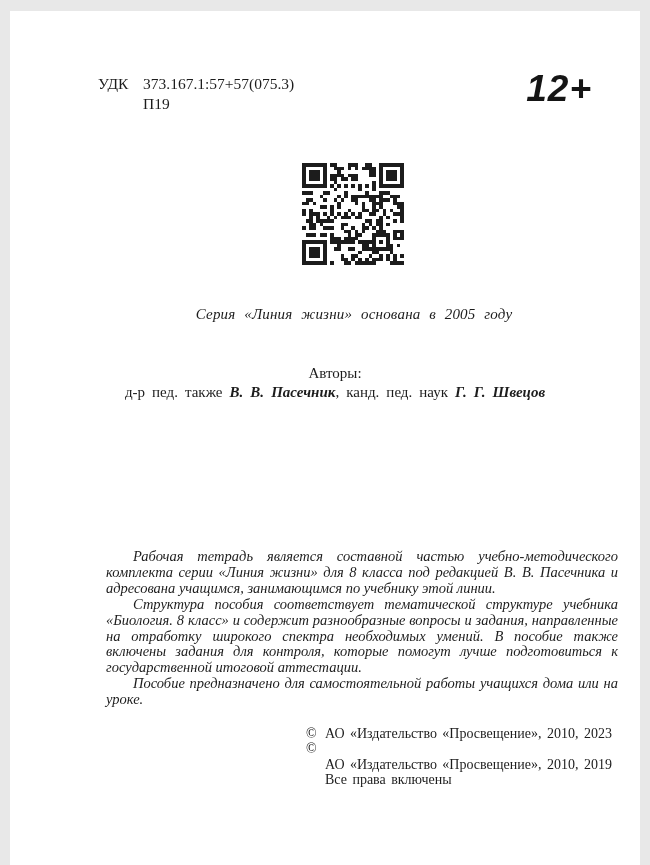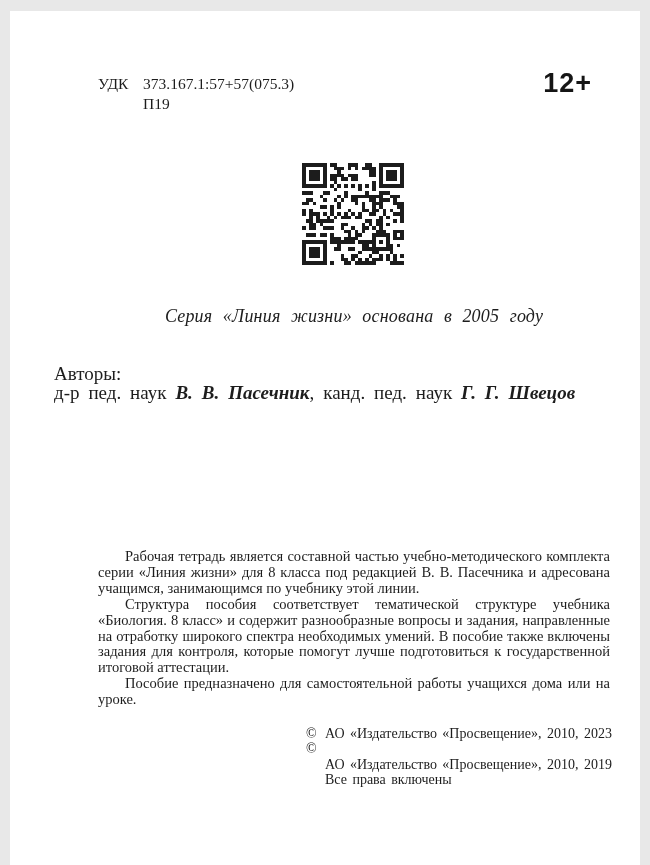--- a/index.html
+++ b/index.html
@@ -12,41 +12,41 @@
     font-family:"Liberation Serif", serif;
     overflow:hidden;
   }
   
   .udk-block{position:absolute;left:88px;top:63px;font-size:15.5px;line-height:20px;}
   .udk-row .lbl{display:inline-block;width:45px;}
   
   .age-badge{
     position:absolute;right:48px;top:57px;
     font-family:"Liberation Sans", sans-serif;
-    font-weight:bold;font-size:27px;letter-spacing:1px;color:#151515;
+    font-weight:bold;font-size:37px;letter-spacing:1px;color:#151515;font-style:italic;
   }
   
   .qr{position:absolute;left:292px;top:152px;width:102px;height:102px;}
   .qr svg{display:block;width:102px;height:102px;}
   
   .series-note{
     position:absolute;left:88px;top:295px;width:512px;
-    text-align:center;font-style:italic;font-size:18px;
+    text-align:center;font-style:italic;font-size:15px;
     word-spacing:0.32em;letter-spacing:0.2px;
   }
   
   .authors-block{
     position:absolute;left:44px;top:353px;width:562px;
-    text-align:left;font-size:19px;line-height:19px;word-spacing:0.22em;
+    text-align:center;font-size:15px;line-height:19px;word-spacing:0.22em;
   }
   .authors-block .name{font-weight:bold;font-style:italic;}
   
   .annotation{
-    position:absolute;left:88px;top:538px;width:512px;
-    font-size:14.5px;line-height:15.9px;text-align:justify;
+    position:absolute;left:96px;top:538px;width:512px;
+    font-size:14.5px;line-height:15.9px;text-align:justify;font-style:italic;
   }
   .annotation p{margin:0;text-indent:27px;}
   
   .isbn{position:absolute;left:88px;top:716px;font-size:14.5px;font-weight:bold;letter-spacing:0.2px;}
   .copyright{position:absolute;left:296px;top:715px;font-size:14px;line-height:15.4px;word-spacing:0.14em;}
   .cline{display:flex;}
   .cline .bullet{display:inline-block;width:19px;flex:0 0 19px;}
 </style>
 </head>
 <body>
@@ -449,21 +449,21 @@
           <rect x="27" y="28" width="1" height="1"></rect>
           <rect x="28" y="28" width="1" height="1"></rect>
         </g>
       </svg>
   </div>
 
   <div class="series-note">Серия «Линия жизни» основана в 2005 году</div>
 
   <div class="authors-block">
     <div>Авторы:</div>
-    <div><span>д-р пед. наук </span><span class="name">В. В. Пасечник</span><span>, </span><span>канд. пед. наук </span><span class="name">Г. Г. Швецов</span></div>
+    <div><span>д-р пед. также </span><span class="name">В. В. Пасечник</span><span>, </span><span>канд. пед. наук </span><span class="name">Г. Г. Швецов</span></div>
   </div>
 
   <div class="annotation">
     <p>Рабочая тетрадь является составной частью учебно-методического комплекта серии «Линия жизни» для 8 класса под редакцией В. В. Пасечника и адресована учащимся, занимающимся по учебнику этой линии.</p>
     <p>Структура пособия соответствует тематической структуре учебника «Биология. 8 класс» и содержит разнообразные вопросы и задания, направленные на отработку широкого спектра необходимых умений. В пособие также включены задания для контроля, которые помогут лучше подготовиться к государственной итоговой аттестации.</p>
     <p>Пособие предназначено для самостоятельной работы учащихся дома или на уроке.</p>
   </div>
 
 
   <div class="copyright">

